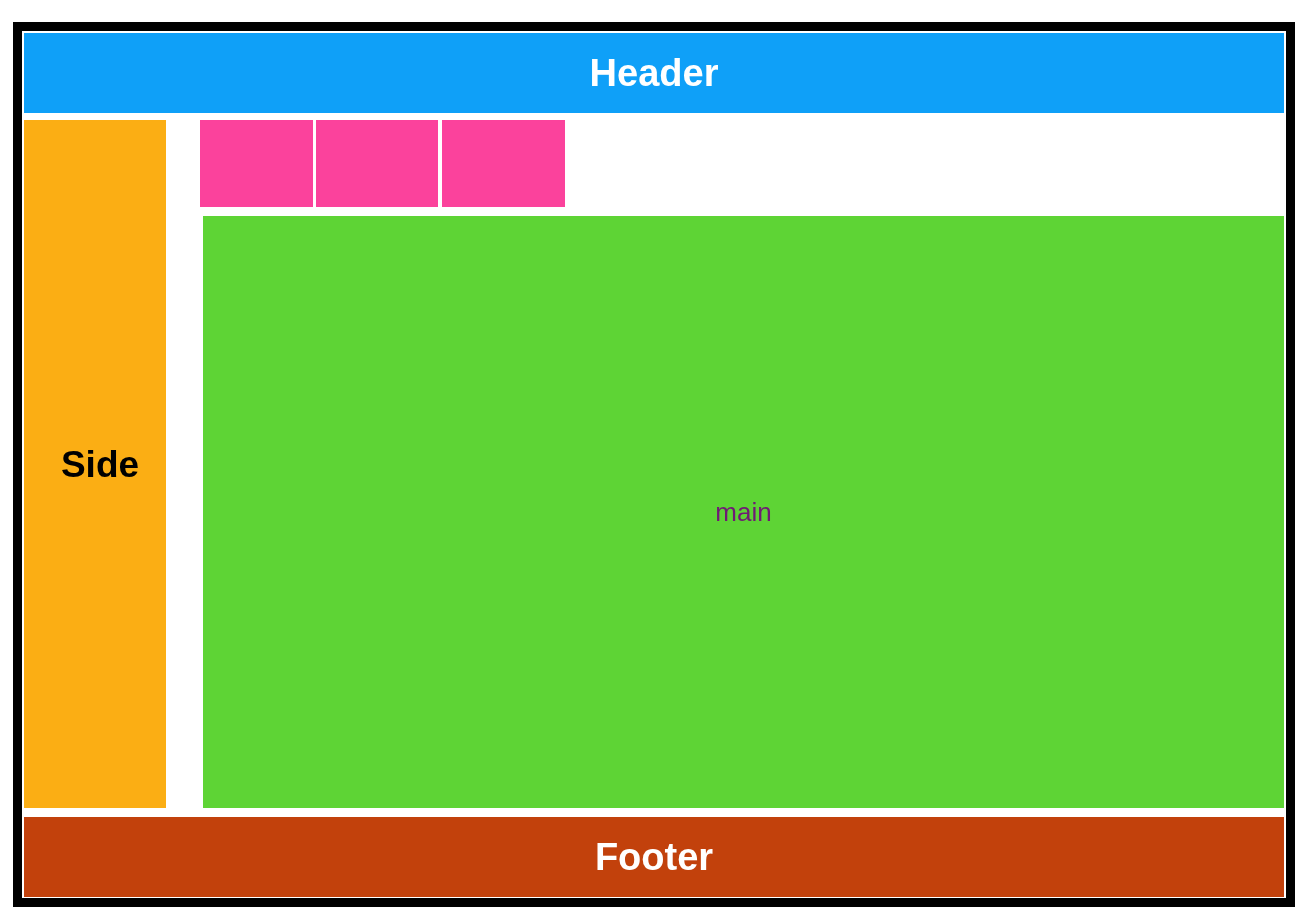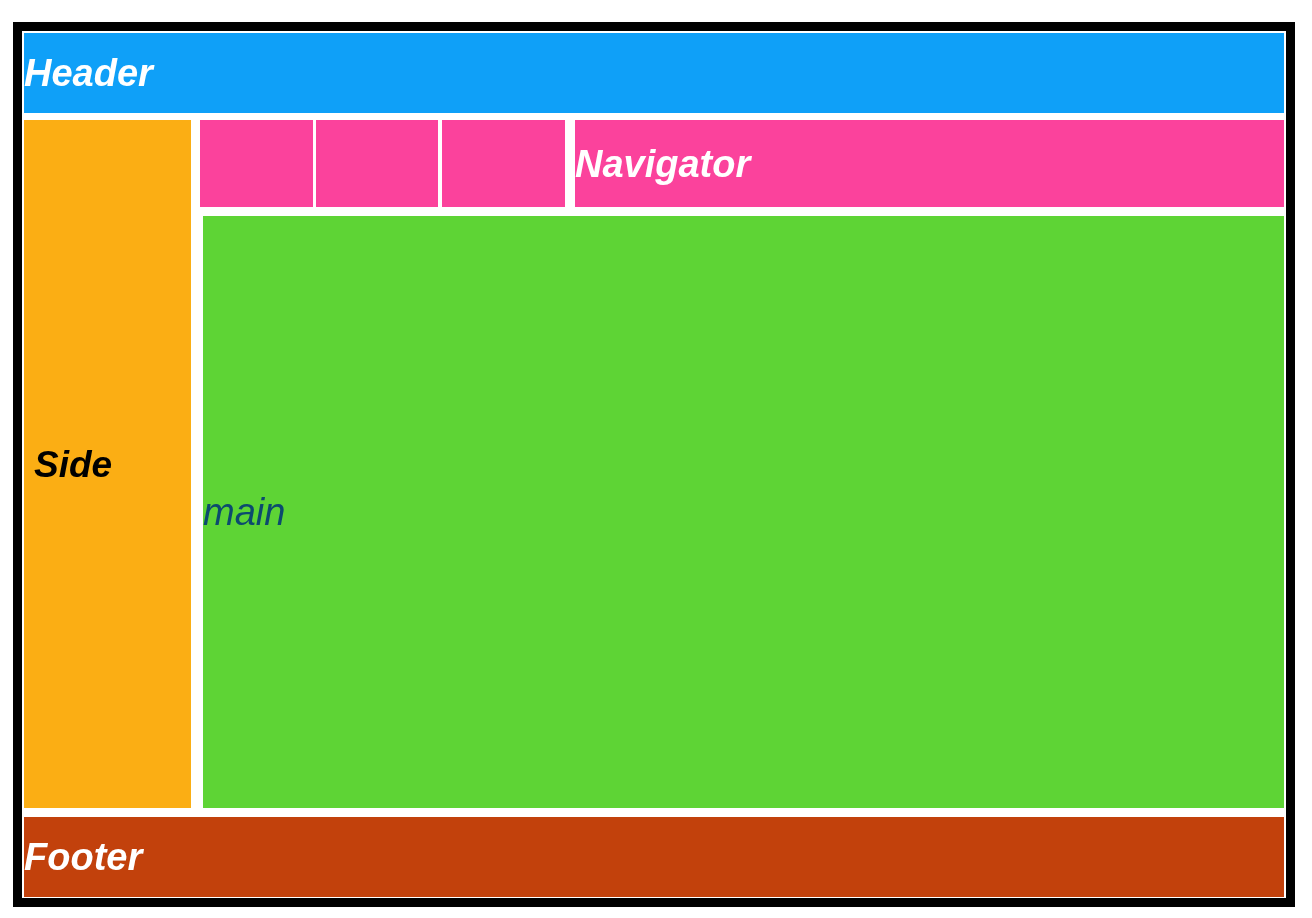--- a/index.html
+++ b/index.html
@@ -22,45 +22,44 @@
     width: 1282px;
     height: 885px;
     box-sizing: border-box;
     border: 9px solid #000000;
     background: #ffffff;
   }
   .box {
     position: absolute;
     display: flex;
     align-items: center;
-    justify-content: flex-start;
+    justify-content: center;
     box-sizing: border-box;
-    font-style: italic;
   }
   .label-light {
     color: #ffffff;
     font-weight: bold;
     font-size: 38px;
     line-height: 1;
   }
   .label-dark-bold {
     color: #000000;
     font-weight: bold;
     font-size: 37px;
     line-height: 1;
   }
   .label-dark-regular {
-    color: #0c4a6e;
+    color: #701a75;
     font-weight: normal;
-    font-size: 38px;
+    font-size: 26px;
     line-height: 1;
   }
   
   .header    { left: 2px;   top: 2px;   width: 1260px; height: 80px; }
-  .side      { left: 2px;   top: 89px;  width: 167px;  height: 688px; padding-left: 10px; }
+  .side      { left: 2px;   top: 89px;  width: 142px;  height: 688px; padding-left: 10px; }
   .nav-box-1 { left: 178px; top: 89px;  width: 113px;  height: 87px; }
   .nav-box-2 { left: 294px; top: 89px;  width: 122px;  height: 87px; }
   .nav-box-3 { left: 420px; top: 89px;  width: 123px;  height: 87px; }
   .navigator { left: 553px; top: 89px;  width: 709px;  height: 87px; }
   .main      { left: 181px; top: 185px; width: 1081px; height: 592px; }
   .footer    { left: 2px;   top: 786px; width: 1260px; height: 80px; }
 </style>
 </head>
 <body>
 
@@ -80,23 +79,20 @@
     </div>
 
     <div class="box nav-box-2" style="background-color: rgb(251, 66, 156);">
       <span class="label-light"></span>
     </div>
 
     <div class="box nav-box-3" style="background-color: rgb(251, 66, 156);">
       <span class="label-light"></span>
     </div>
 
-    <div class="box navigator" style="background-color: rgb(251, 66, 156);">
-      <span class="label-light">Navigator</span>
-    </div>
 
     <div class="box main" style="background-color: rgb(94, 212, 53);">
       <span class="label-dark-regular">main</span>
     </div>
 
     <div class="box footer" style="background-color: #c2410c;">
       <span class="label-light">Footer</span>
     </div>
 
   </div>

